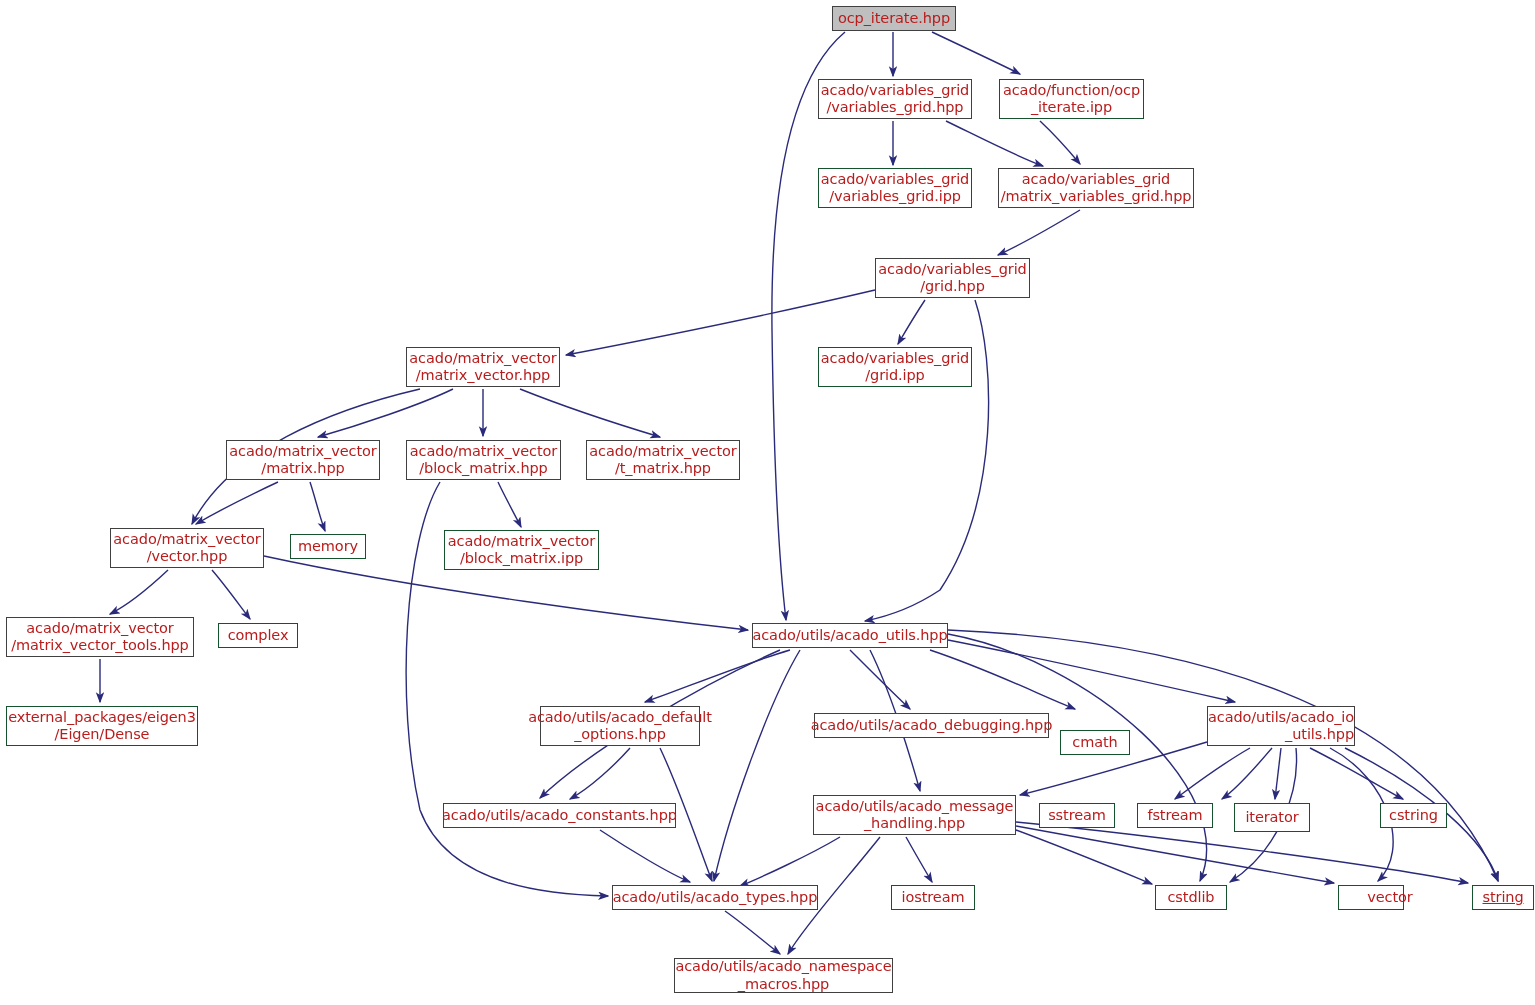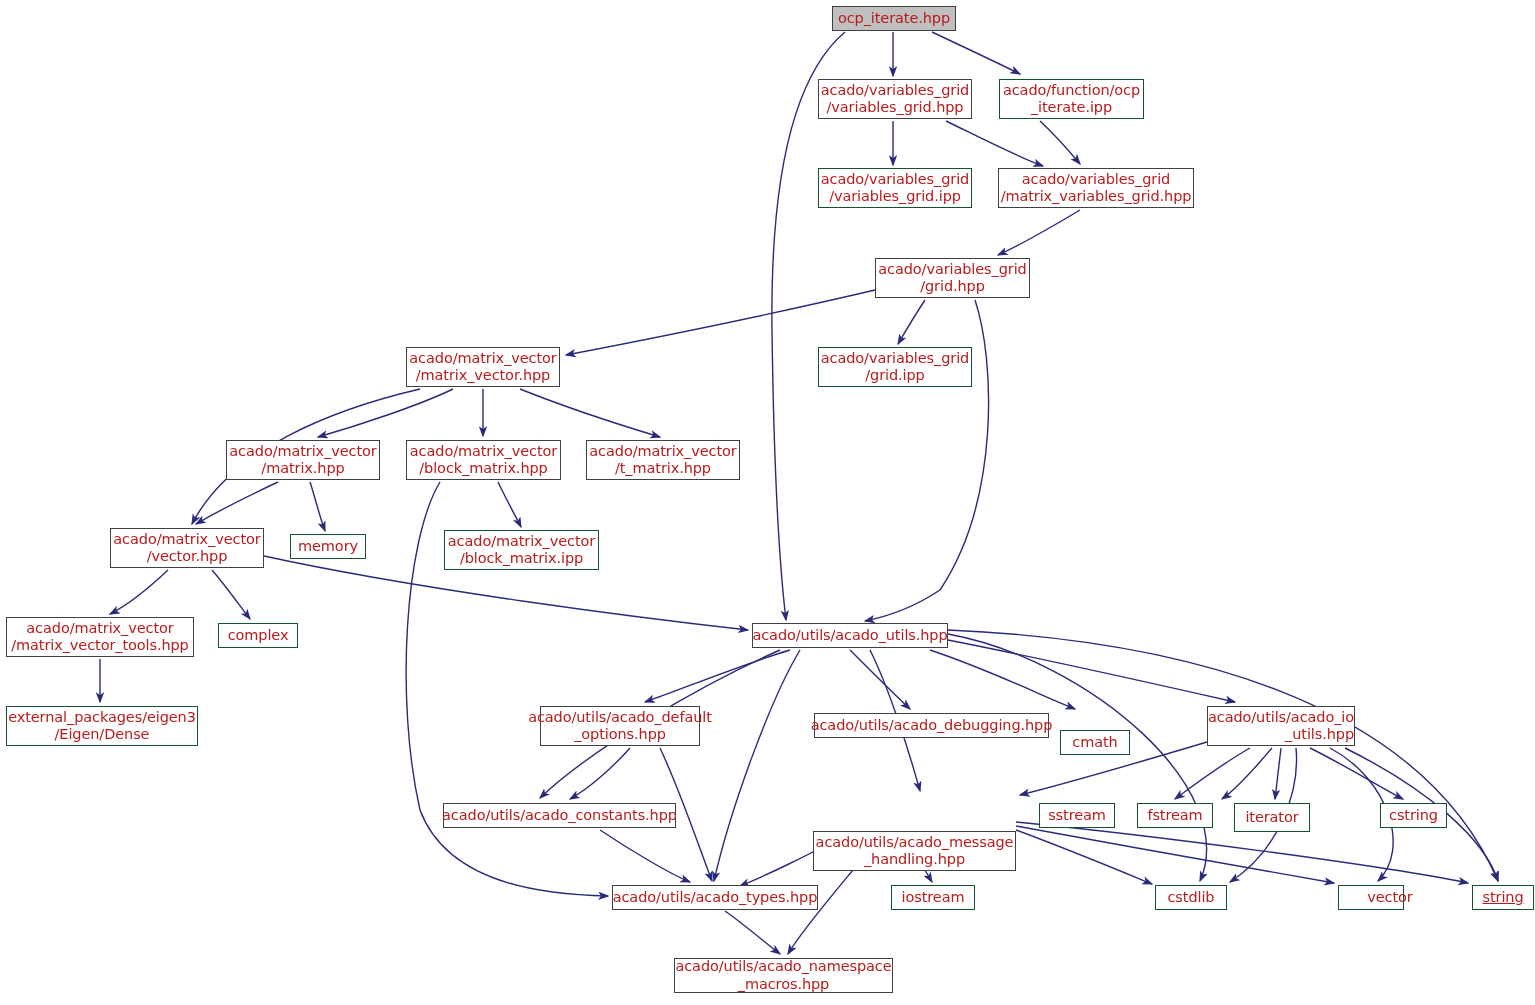--- a/index.html
+++ b/index.html
@@ -149,21 +149,21 @@
       <div class="node kind-ipp" style="left: 6px; top: 706px; width: 192px; height: 40px;">external_packages/eigen3
 /Eigen/Dense</div>
       <div class="node kind-hpp" style="left: 752px; top: 623px; width: 196px; height: 25px;">acado/utils/acado_utils.hpp</div>
       <div class="node kind-hpp" style="left: 540px; top: 706px; width: 160px; height: 40px;">acado/utils/acado_default
 _options.hpp</div>
       <div class="node kind-hpp" style="left: 803px; top: 713px; width: 235px; height: 25px; margin-left: 11px;">acado/utils/acado_debugging.hpp</div>
       <div class="node kind-sys" style="left: 1060px; top: 713px; width: 70px; height: 25px; margin-top: 17px;">cmath</div>
       <div class="node kind-hpp" style="left: 1207px; top: 706px; width: 148px; height: 40px; text-align: right;">acado/utils/acado_io
 _utils.hpp</div>
       <div class="node kind-hpp" style="left: 443px; top: 803px; width: 233px; height: 25px;">acado/utils/acado_constants.hpp</div>
-      <div class="node kind-hpp" style="left: 813px; top: 795px; width: 203px; height: 40px; margin-top: 36px;">acado/utils/acado_message
+      <div class="node kind-hpp" style="left: 813px; top: 795px; width: 203px; height: 40px;">acado/utils/acado_message
 _handling.hpp</div>
       <div class="node kind-sys" style="left: 1039px; top: 803px; width: 76px; height: 25px;">sstream</div>
       <div class="node kind-sys" style="left: 1137px; top: 803px; width: 76px; height: 25px;">fstream</div>
       <div class="node kind-sys" style="left: 1234px; top: 803px; width: 76px; height: 29px;">iterator</div>
       <div class="node kind-sys" style="left: 1380px; top: 803px; width: 67px; height: 25px;">cstring</div>
       <div class="node kind-hpp" style="left: 612px; top: 885px; width: 206px; height: 25px;">acado/utils/acado_types.hpp</div>
       <div class="node kind-sys" style="left: 891px; top: 885px; width: 84px; height: 25px;">iostream</div>
       <div class="node kind-sys" style="left: 1155px; top: 885px; width: 72px; height: 25px;">cstdlib</div>
       <div class="node kind-sys" style="left: 1338px; top: 885px; width: 66px; height: 25px; padding-left: 38px;">vector</div>
       <div class="node kind-sys" style="left: 1472px; top: 885px; width: 62px; height: 25px; text-decoration: underline;">string</div>

